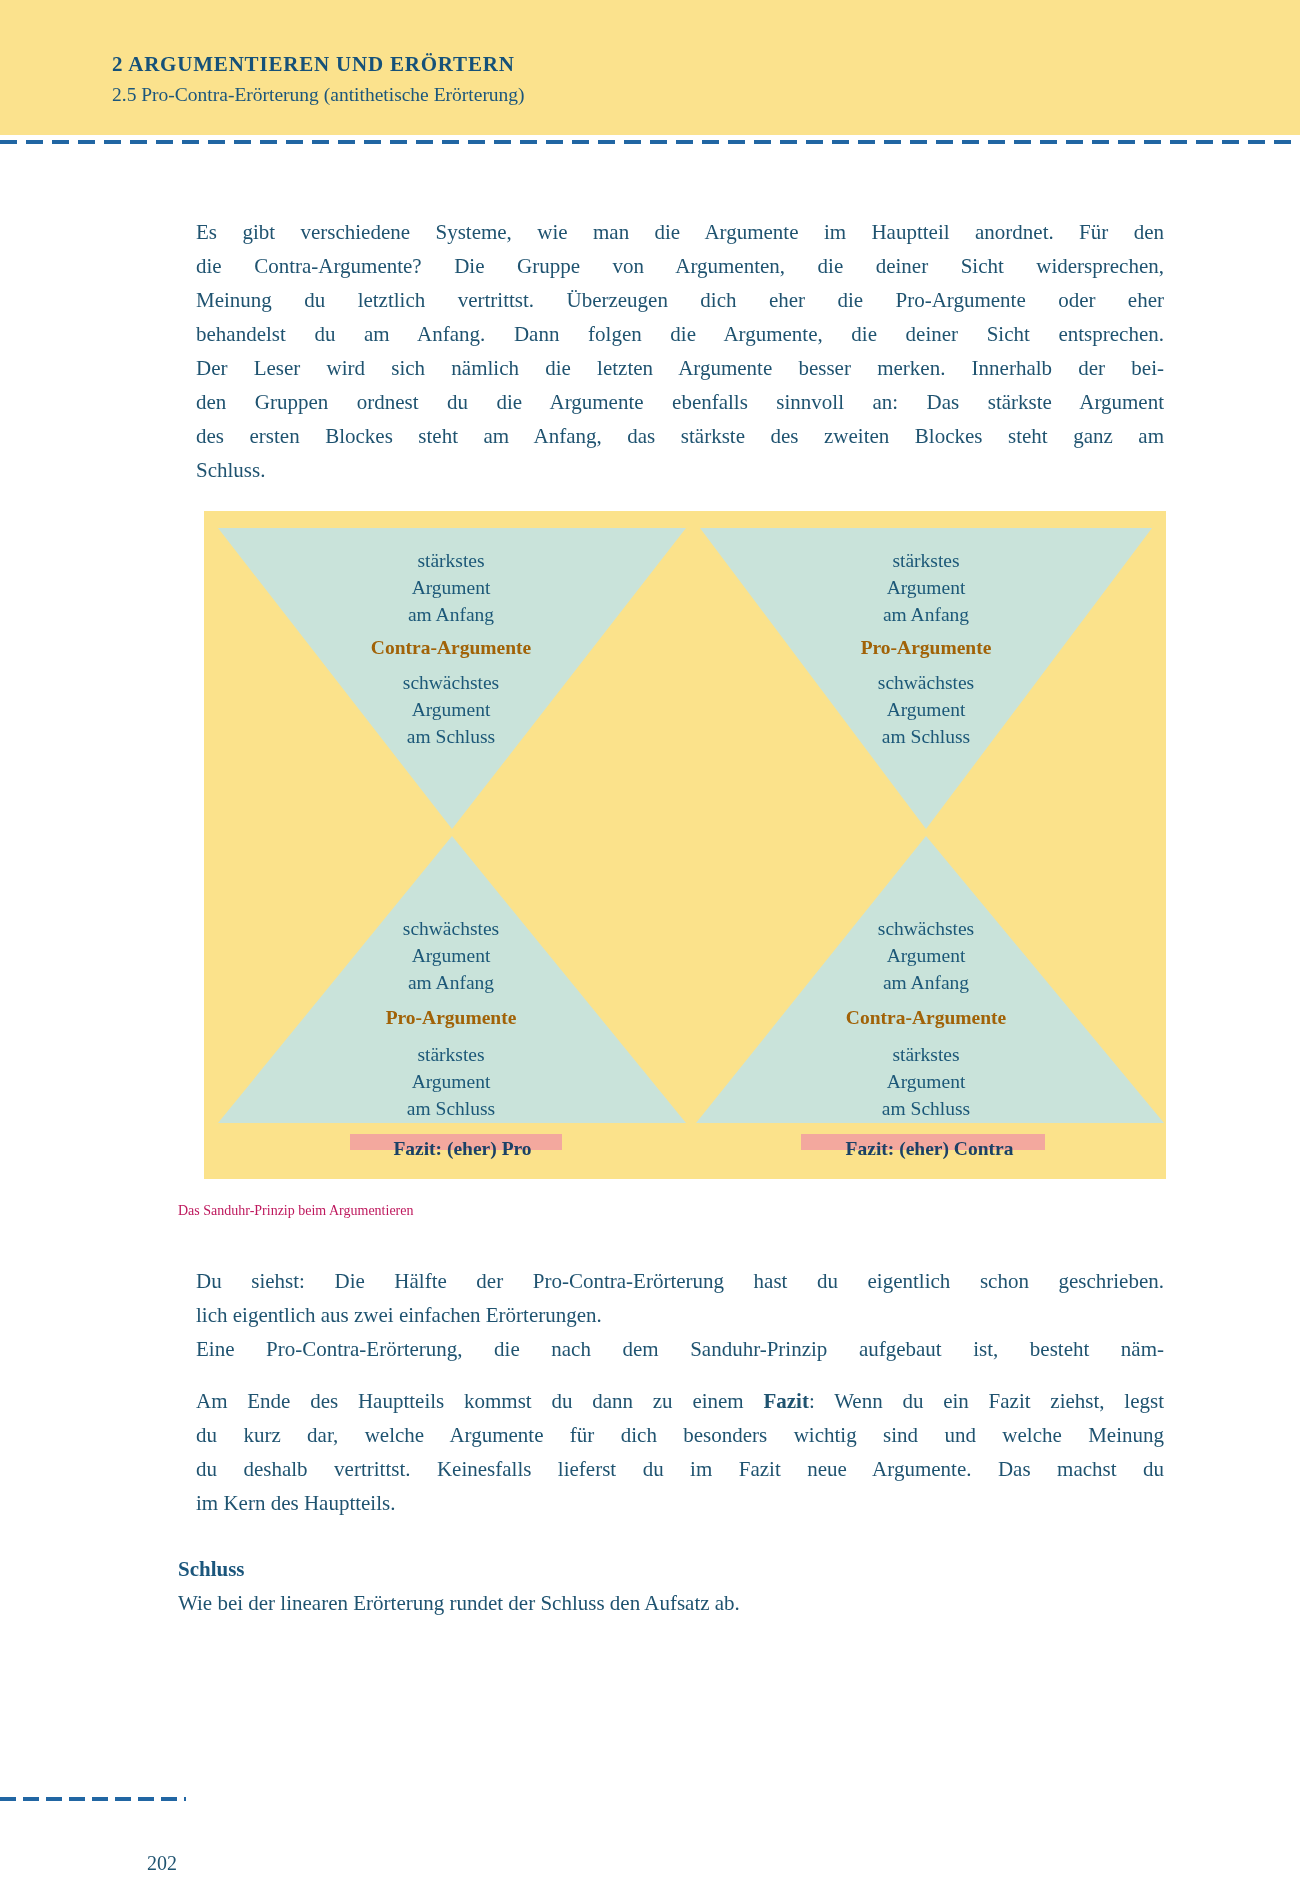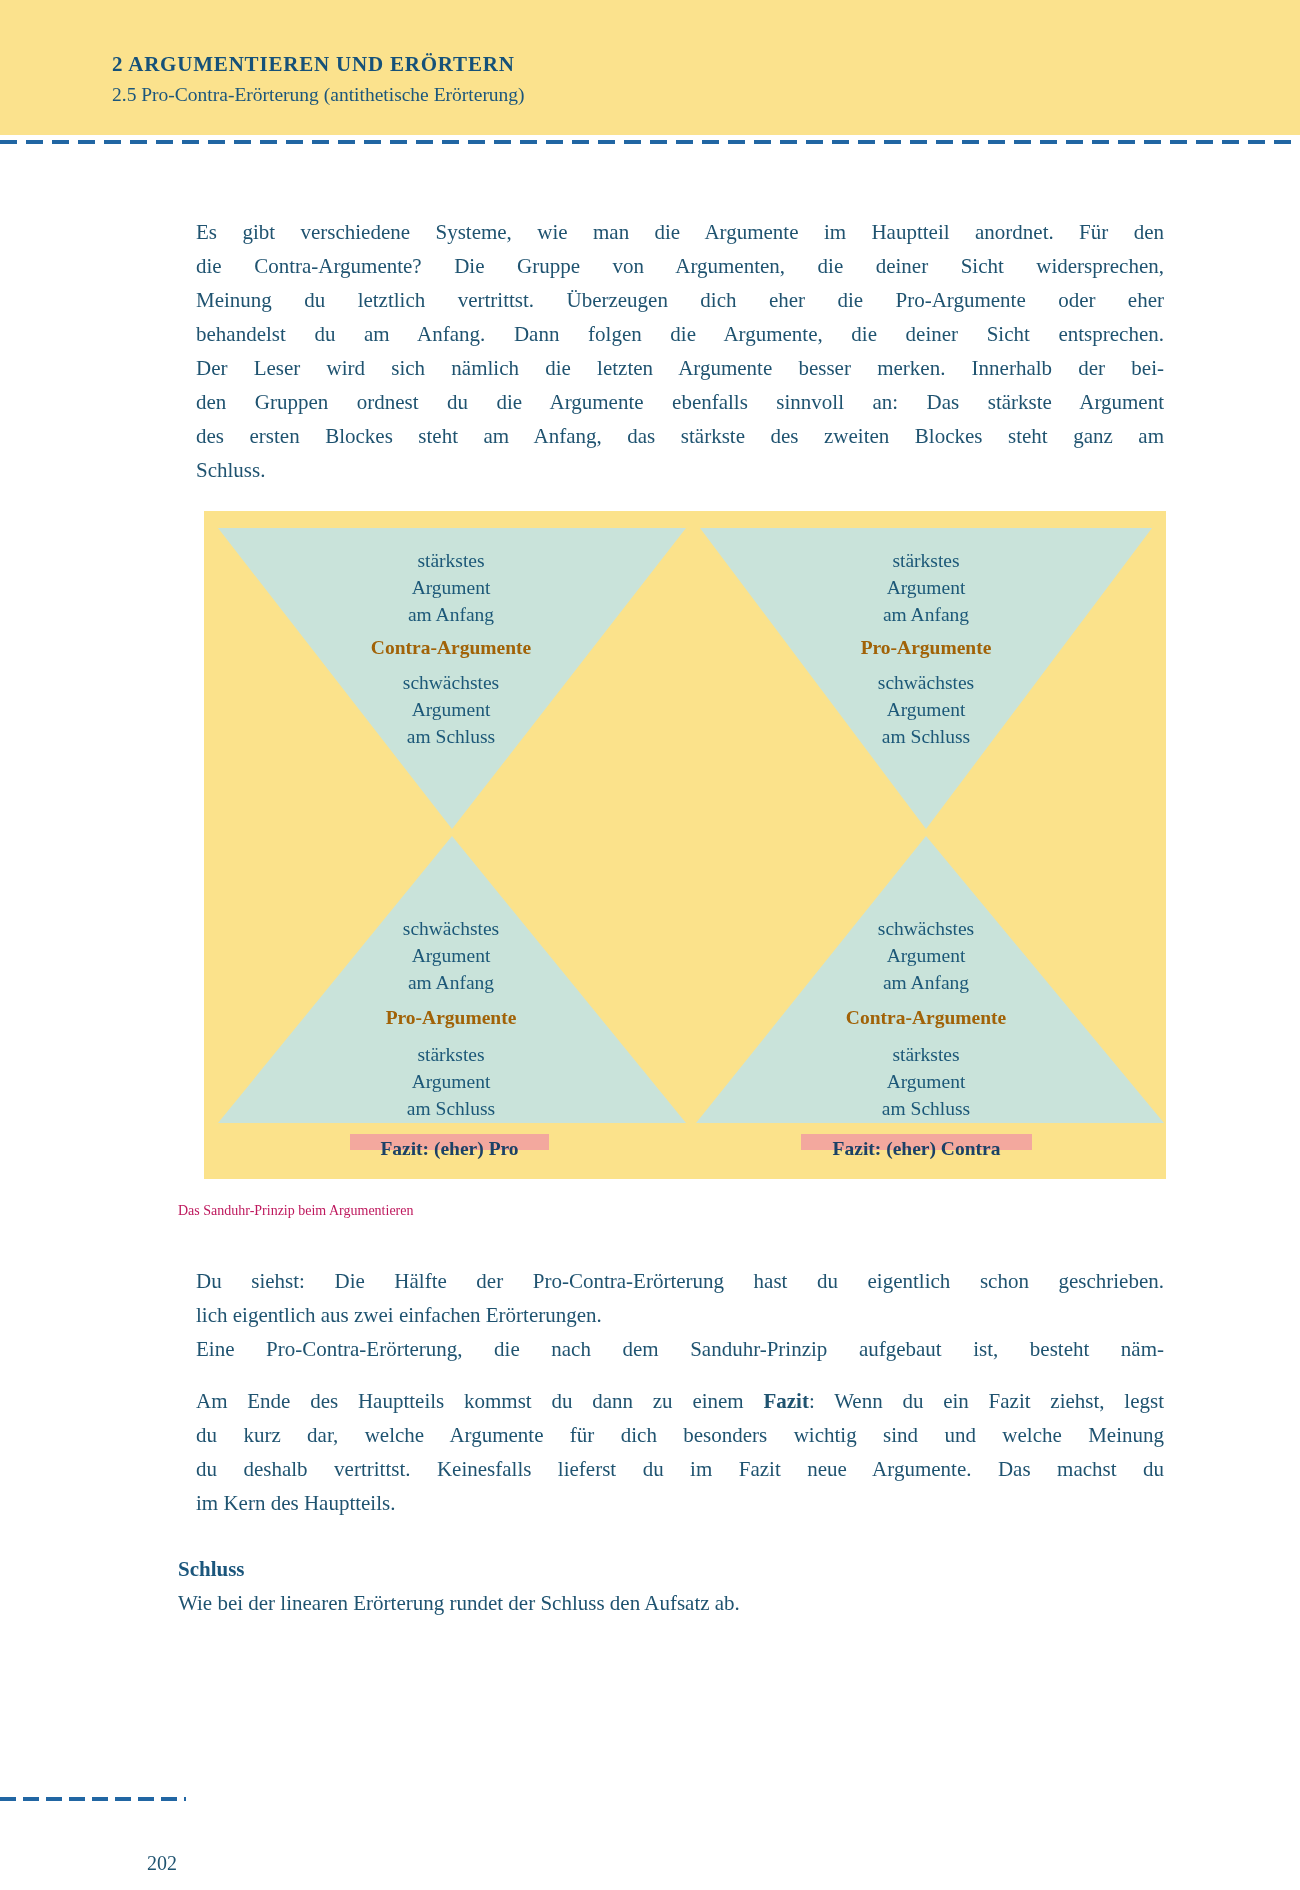--- a/index.html
+++ b/index.html
@@ -62,21 +62,21 @@
   .stack-bottom{top:404px;}
   .tline{font-size:19.5px;line-height:27px;color:#1c5878;}
   .tlabel{
     font-size:19.5px;line-height:27px;font-weight:bold;color:#a16207;
   }
   .stack-top .tlabel{margin:6px 0 8px;}
   .stack-bottom .tlabel{margin:8px 0 10px;}
   .fazit{
     position:absolute;top:623px;height:16px;
     background:#f3a89e;color:#1b4166;
-    font-weight:bold;font-size:19.5px;line-height:30px;text-align:center;
+    font-weight:bold;font-size:19.5px;line-height:30px;text-align:center;padding-left:13px;
   }
   .fazit-left{left:146px;width:199px;}
   .fazit-right{left:597px;width:231px;}
   .figure-caption{
     margin-top:20px;font-size:14px;line-height:24px;color:#be185d;
   }
   
   .schluss-heading{
     margin-top:32px;font-size:21px;line-height:34px;font-weight:bold;color:#1b567c;
   }

